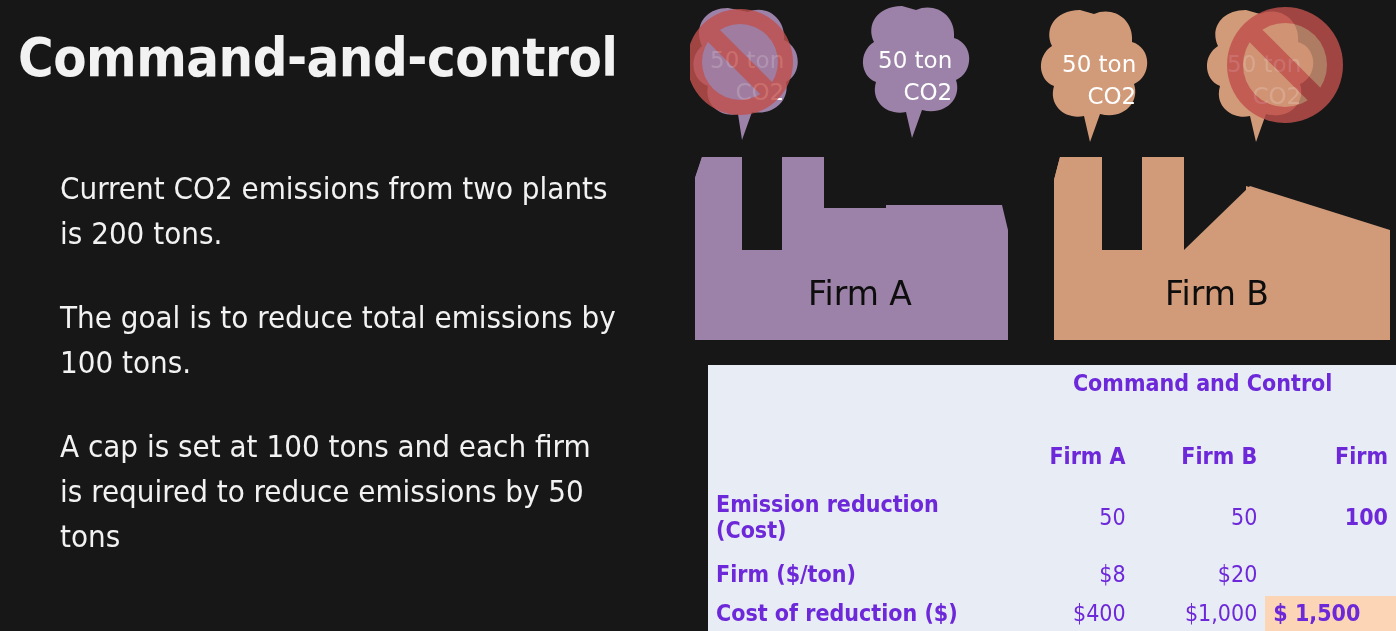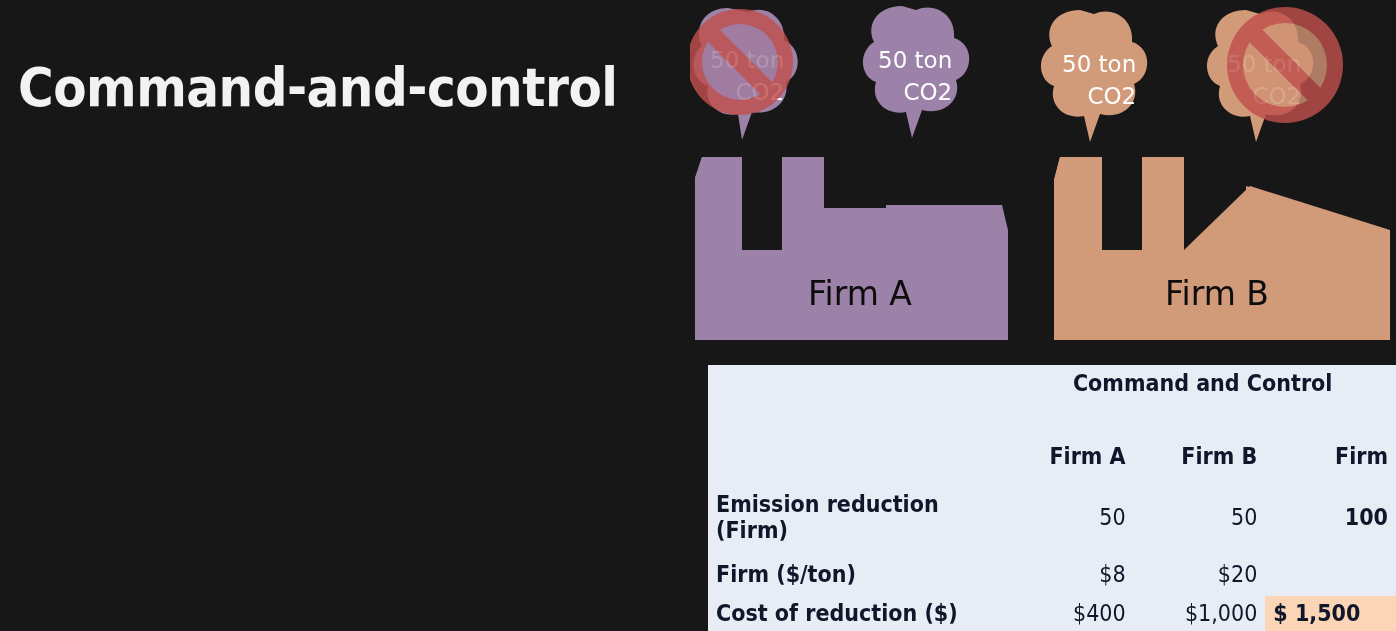--- a/index.html
+++ b/index.html
@@ -26,21 +26,20 @@
   #slide-title {
     position: absolute;
     left: 18px;
     top: 26px;
     font-family: "DejaVu Sans Condensed", "Liberation Sans Narrow", "Liberation Sans", sans-serif;
     font-size: 54px;
     font-weight: bold;
     color: #f2f2f2;
     letter-spacing: -0.5px;
     white-space: nowrap;
-    margin-top: 30px;
   }
   #body-text {
     position: absolute;
     left: 60px;
     top: 166px;
     width: 560px;
   }
   .para {
     font-family: "DejaVu Sans Condensed", "Liberation Sans Narrow", "Liberation Sans", sans-serif;
     font-size: 31px;
@@ -90,21 +89,21 @@
     width: 688px;
     height: 266px;
     background: #e8ecf5;
     border-collapse: collapse;
     table-layout: fixed;
     font-family: "DejaVu Sans Condensed", "Liberation Sans Narrow", "Liberation Sans", sans-serif;
   }
   #cc-table td {
     background: #e8ecf5;
     padding: 0 8px;
-    color: #0f172a;
+    color: #6d28d9;
     font-size: 23px;
     vertical-align: middle;
     border: none;
     box-sizing: border-box;
   }
   .rowgap td { height: 4px; padding: 0; background: #ffffff; }
   .c-label { width: 286px; }
   .c-a     { width: 118px; }
   .c-b     { width: 125px; }
   .c-t     { width: 124px; }
@@ -130,20 +129,25 @@
   }
   .blank-row td { height: 30px; }
 </style>
 </head>
 <body>
 
 <div id="slide">
 
   <div id="slide-title">Command-and-control</div>
 
+  <div id="body-text">
+    <p class="para">Current CO2 emissions from two plants is 200 tons.</p>
+    <p class="para">The goal is to reduce total emissions by 100 tons.</p>
+    <p class="para">A cap is set at 100 tons and each firm is required to reduce emissions by 50 tons</p>
+  </div>
 
   <div id="factories">
     <svg width="706" height="365" viewBox="0 0 706 365">
       <defs>
         <clipPath id="clipA1">
             <circle cx="50" cy="62" r="55"></circle>
           </clipPath>
         <clipPath id="clipB2">
             <circle cx="595" cy="65" r="55"></circle>
           </clipPath>
@@ -257,21 +261,21 @@
       </tr>
       <tr class="rowgap">
           <td colspan="4"></td>
         </tr>
 
       <tr class="rowgap">
           <td colspan="4"></td>
         </tr>
 
       <tr>
-        <td class="bold">Emission reduction (Firm)</td>
+        <td class="bold">Emission reduction (Cost)</td>
         <td class="num vsep">50</td>
         <td class="num vsep">50</td>
         <td class="num vsep bold">100</td>
       </tr>
       <tr class="rowgap">
           <td colspan="4"></td>
         </tr>
 
       <tr>
         <td class="bold">Firm ($/ton)</td>

